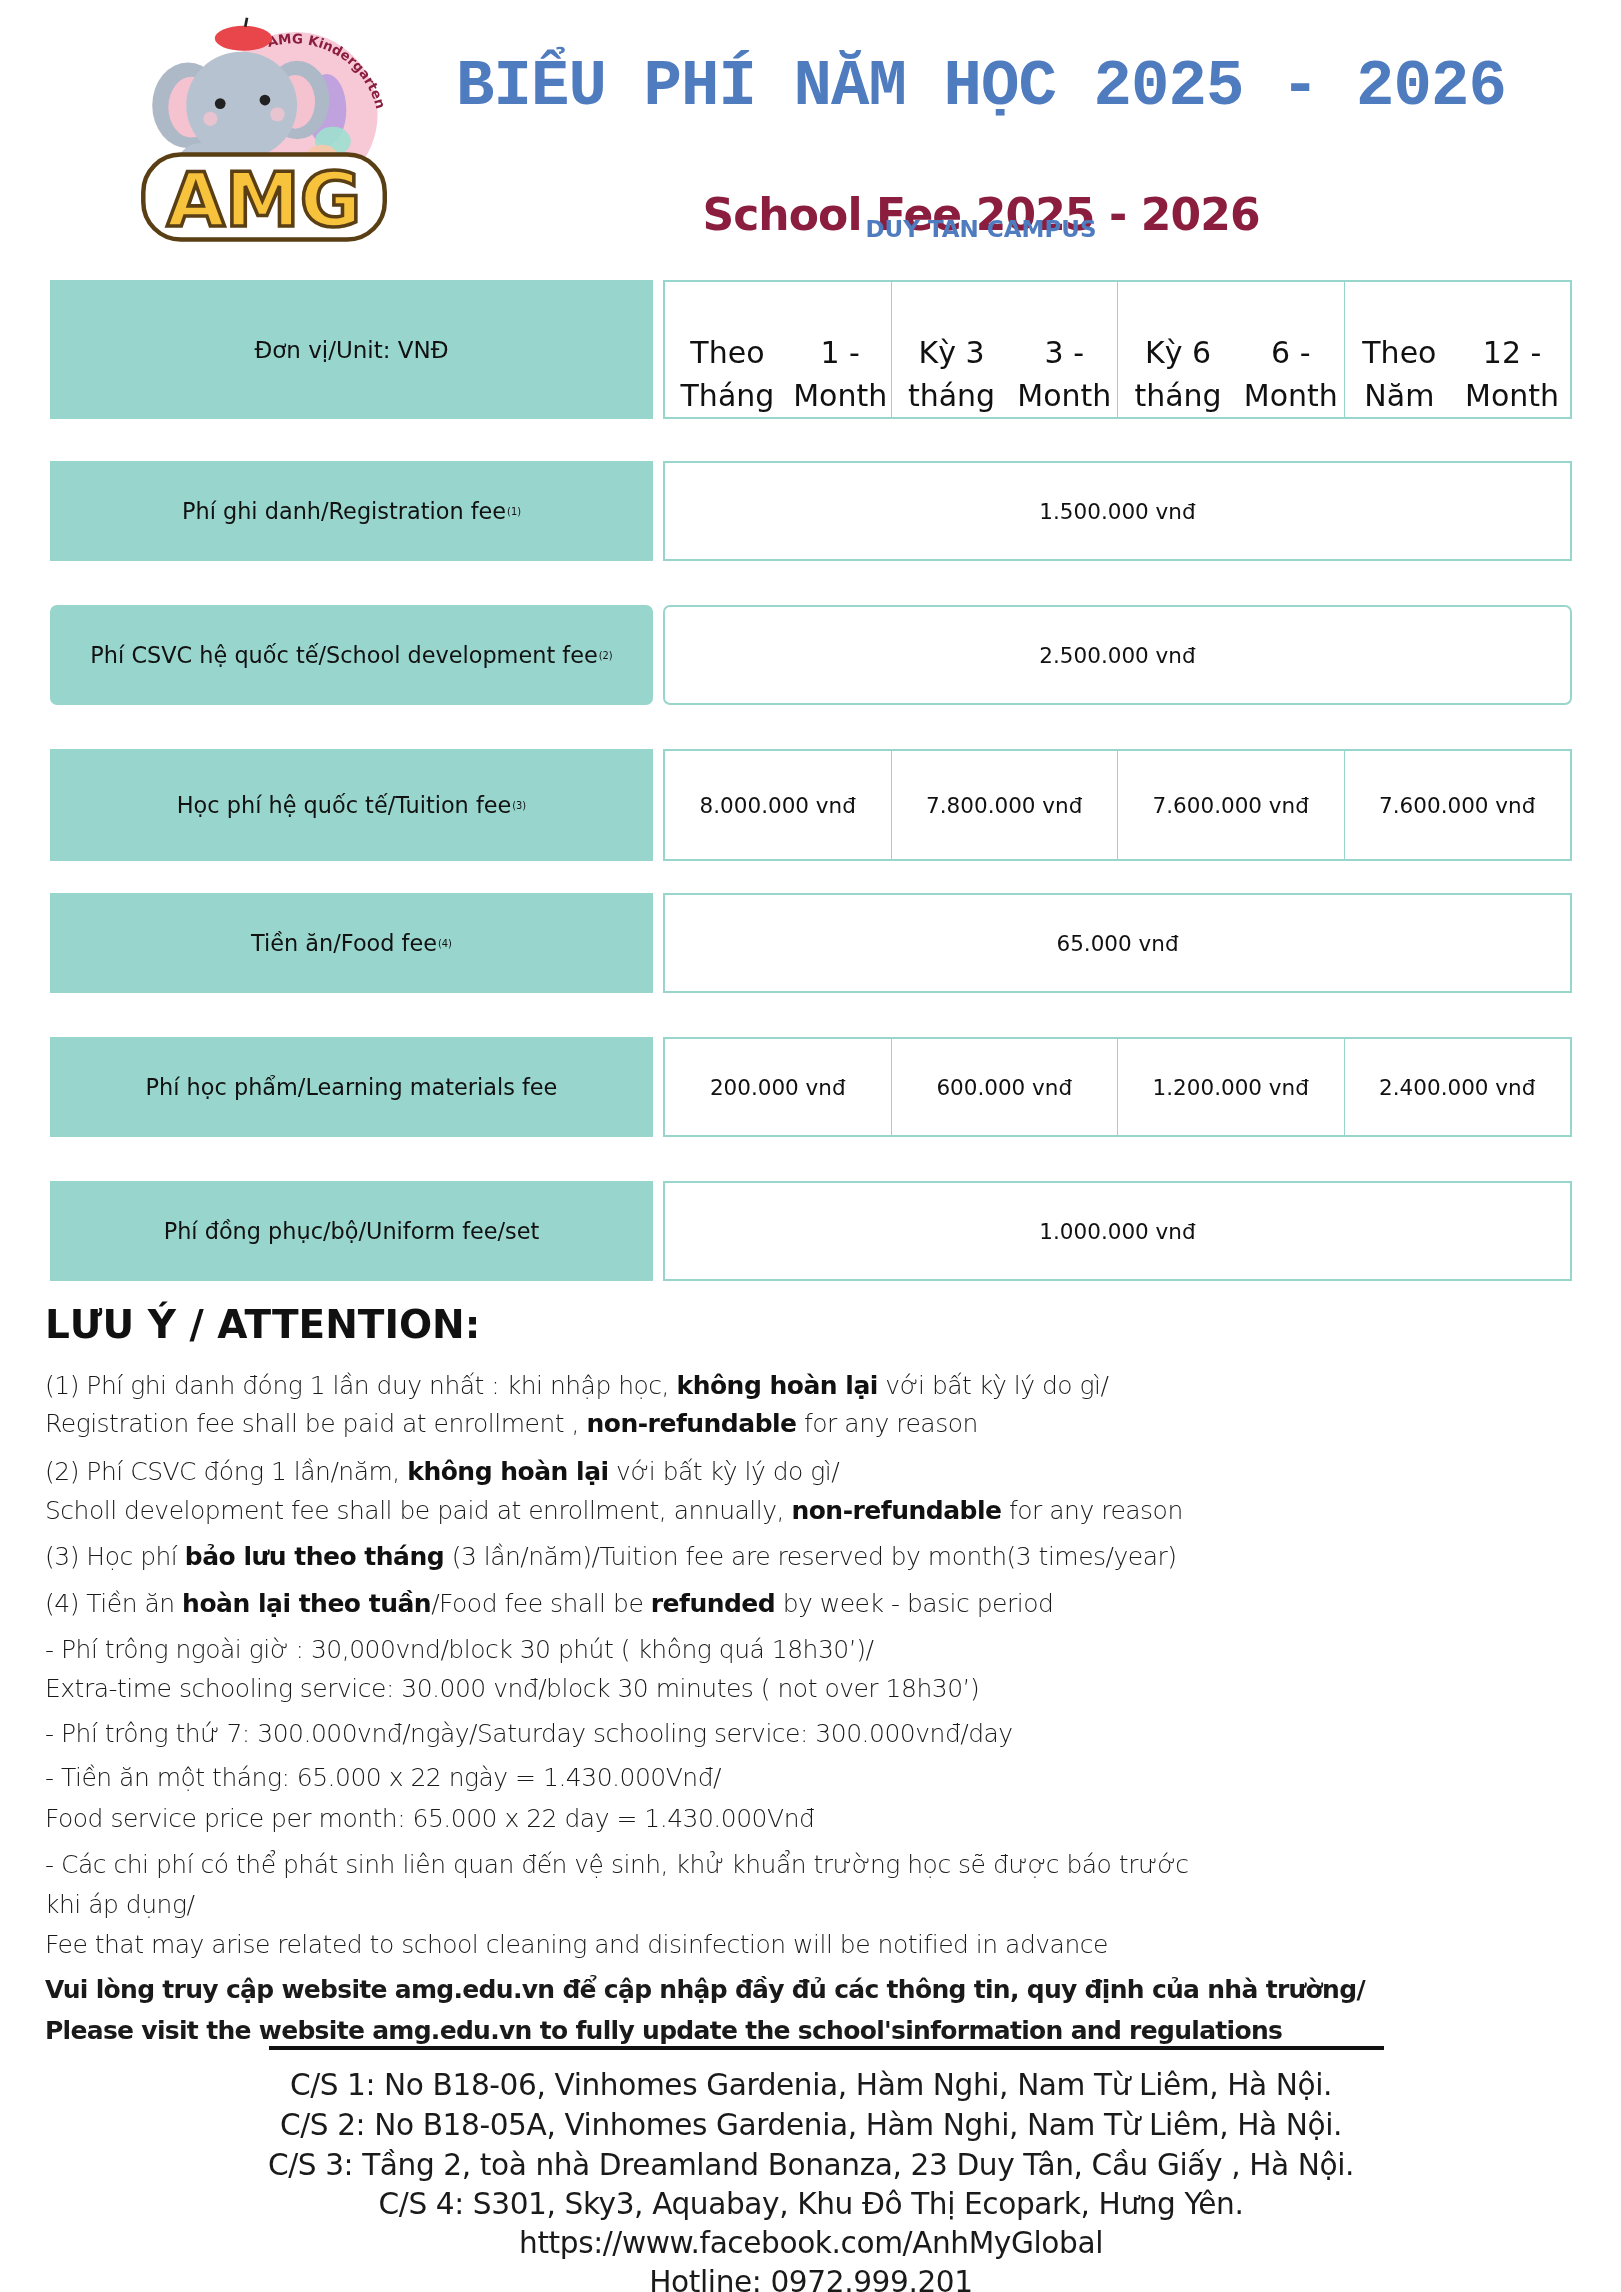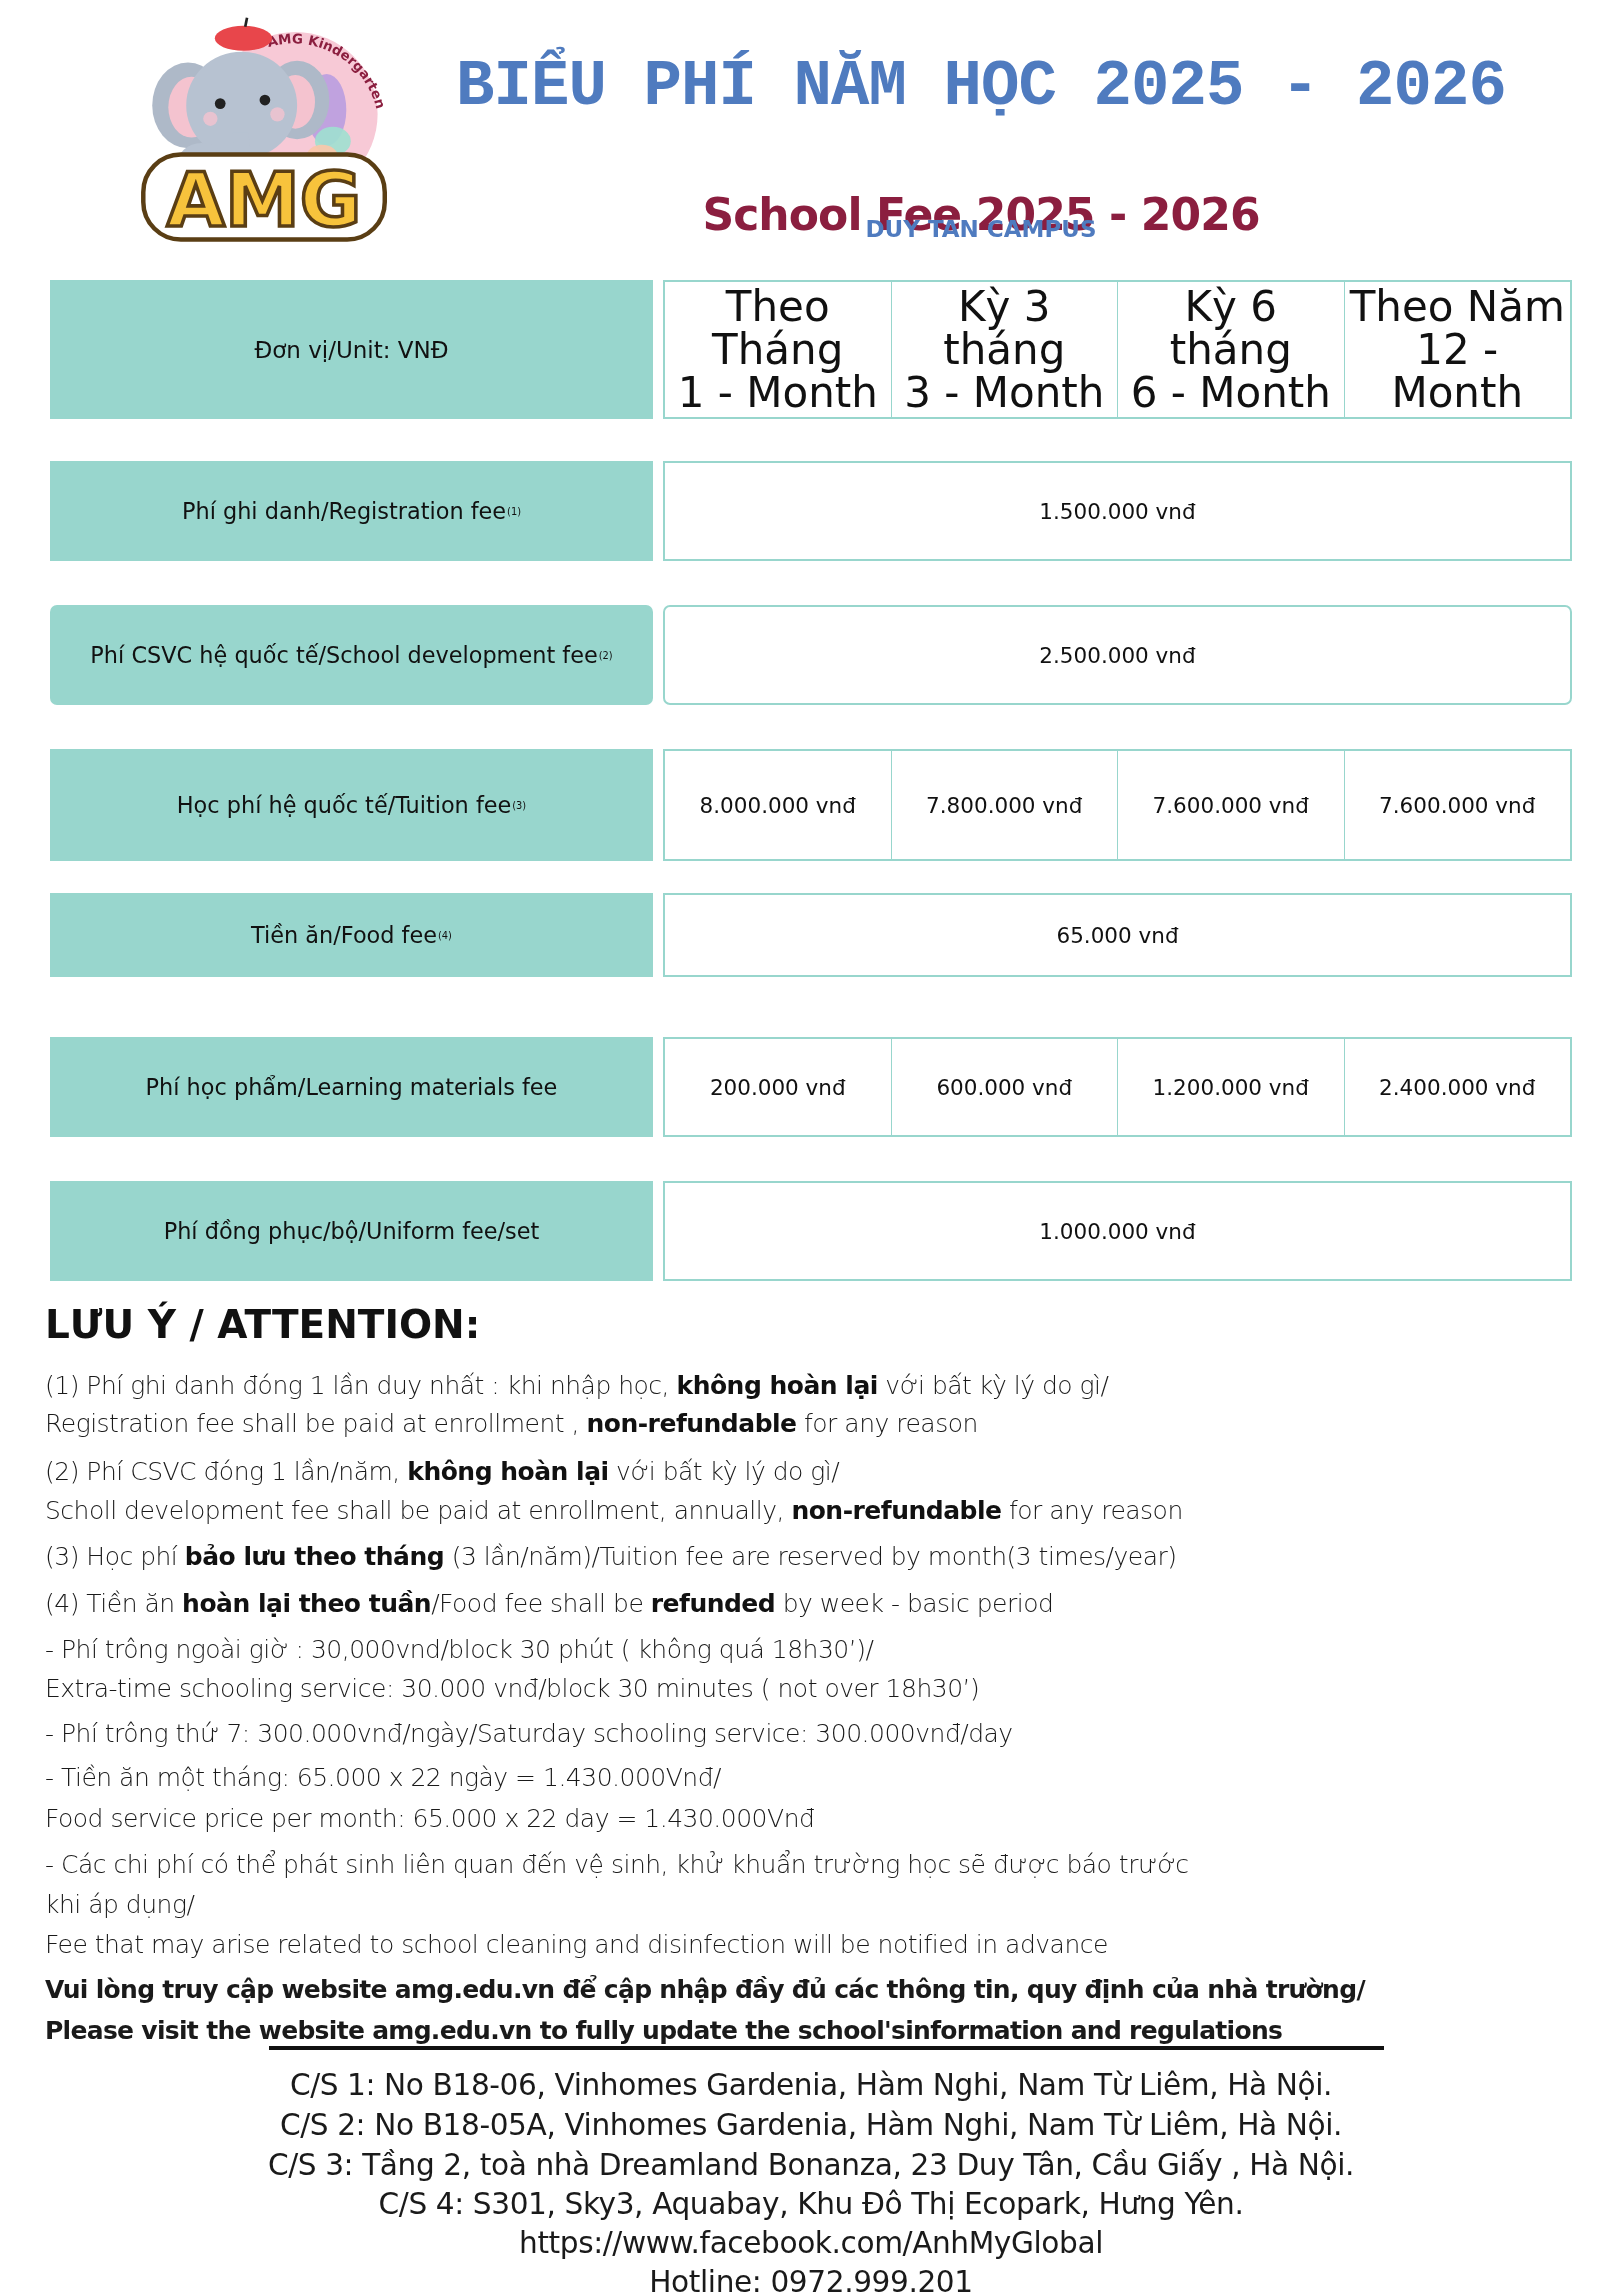--- a/index.html
+++ b/index.html
@@ -11,28 +11,28 @@
   .title-en { position: absolute; left: 448px; top: 126px; width: 1066px; text-align: center; font-family: "DejaVu Sans", sans-serif; font-weight: bold; font-size: 44px; letter-spacing: -0.9px; color: #8B1E3F; line-height: 81px; white-space: nowrap; margin-top: 48px; }
   .campus { position: absolute; left: 448px; top: 215px; width: 1066px; text-align: center; font-family: "DejaVu Sans", sans-serif; font-weight: bold; font-size: 23px; color: #4F7BBF; line-height: 29px; }
 
   
   .label-cell { position: absolute; left: 50px; width: 603px; background: #98D6CD; display: flex; align-items: center; justify-content: center; text-align: center; font-family: "DejaVu Sans", sans-serif; font-size: 22.4px; color: #111; }
   .label-cell sup { font-size: 9.9px; vertical-align: 10.7px; margin-left: 0.9px; }
   .value-box { position: absolute; left: 663px; width: 909px; border: 2.7px solid #98D6CD; box-sizing: border-box; display: flex; background: #fff; }
   .value-box .vcell { flex: 1; display: flex; align-items: center; justify-content: center; text-align: center; border-left: 1.8px solid #98D6CD; font-family: "DejaVu Sans", sans-serif; font-size: 21.5px; color: #111; }
   .value-box .vcell:first-child { border-left: none; }
   .value-box .vcell.span { border-left: none; }
-  .hdr .vcell { font-size: 42px; line-height: 43px; flex-direction: column; }
+  .hdr .vcell { font-size: 30px; line-height: 43px; flex-direction: row; align-items: flex-end; }
   .label-cell.hdr-label { font-size: 23px; }
 
   .r-hdr { top: 280px; height: 139px; }
   .r1 { top: 461px; height: 100px; }
   .r2 { top: 605px; height: 100px; border-radius: 7px; }
   .r3 { top: 749px; height: 112px; }
-  .r4 { top: 893px; height: 84px; }
+  .r4 { top: 893px; height: 100px; }
   .r5 { top: 1037px; height: 100px; }
   .r6 { top: 1181px; height: 100px; }
 
   
   .notes-title { position: absolute; left: 45px; top: 1300px; font-family: "DejaVu Sans", sans-serif; font-weight: bold; font-size: 39px; line-height: 50px; color: #111; }
   .note { position: absolute; left: 45px; font-family: "DejaVu Sans", sans-serif; font-size: 25px; line-height: 39px; color: #1a1a1a; white-space: nowrap; font-weight: 300; letter-spacing: -0.5px; }
   .note b { font-weight: bold; color: #111; }
   .note.strong { font-weight: bold; letter-spacing: -0.7px; }
 
   .sep { position: absolute; left: 269px; top: 2046px; width: 1115px; height: 3.6px; background: #111; }

